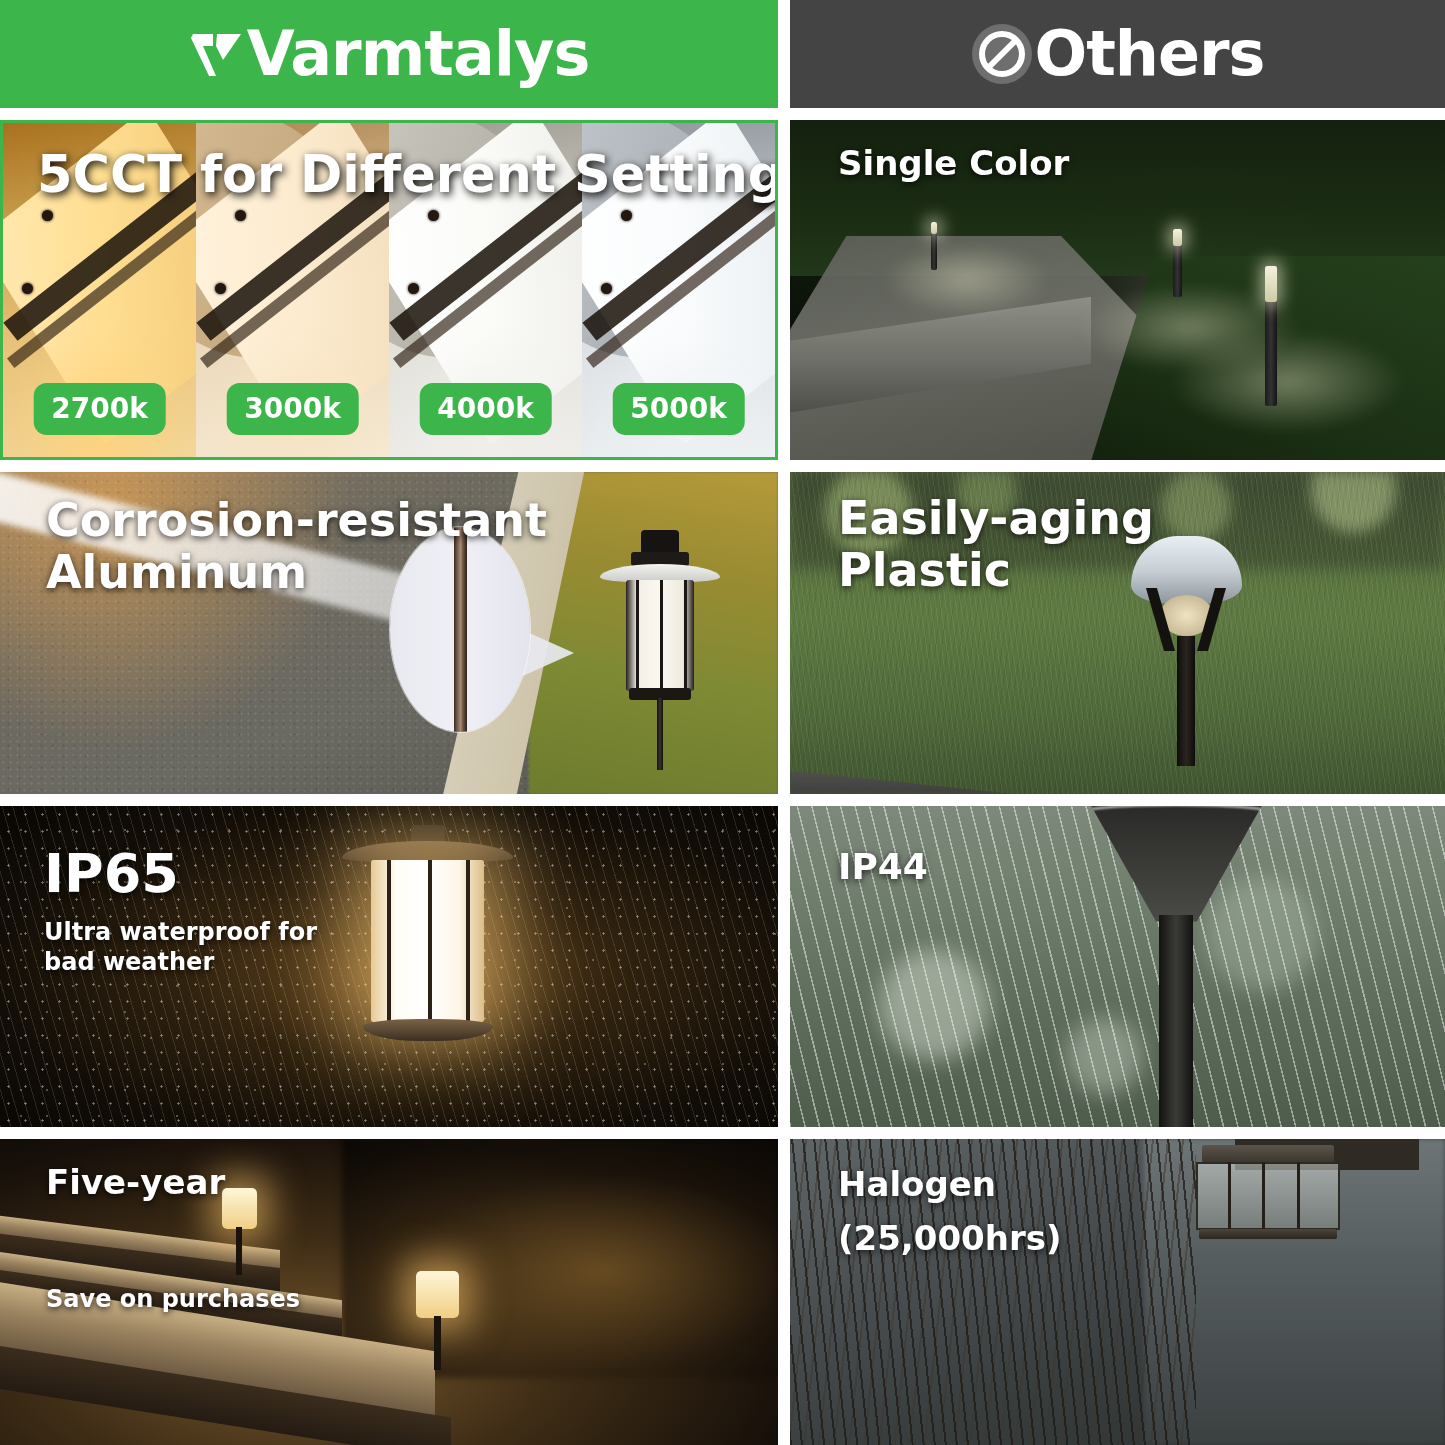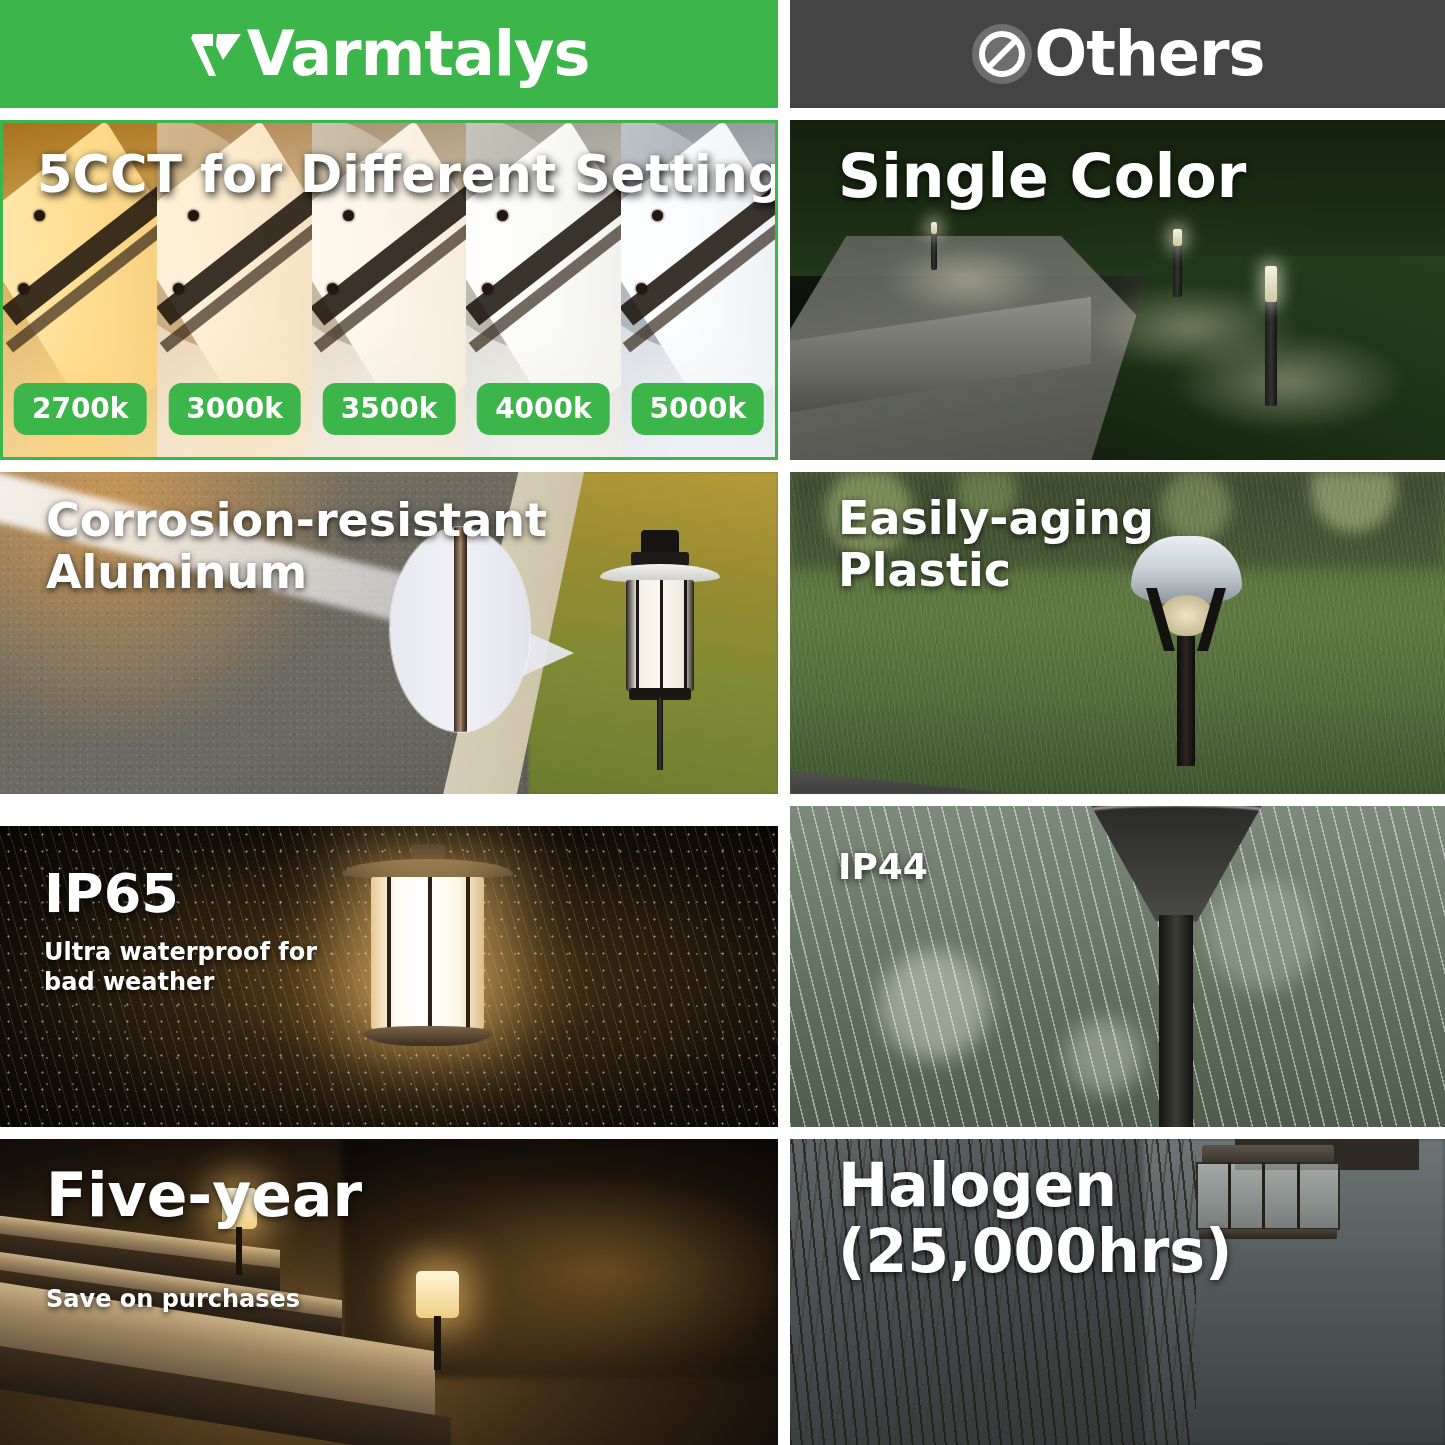--- a/index.html
+++ b/index.html
@@ -38,21 +38,21 @@
     letter-spacing: -1px; line-height: 1;
     font-family: "DejaVu Sans", sans-serif;
   }
 
   
   .panel { position: relative; overflow: hidden; }
   .panel .overlay-text {
     position: absolute; z-index: 9; color: #ffffff;
   }
   .title-xl {
-    font-size: 60px; font-weight: 700; line-height: 1.03;
+    font-size: 34px; font-weight: 700; line-height: 1.03;
     font-family: "DejaVu Sans", sans-serif;
     text-shadow: 0 2px 7px rgba(0,0,0,.75);
   }
   .title-lg {
     font-size: 46px; font-weight: 700; line-height: 1.06;
     font-family: "DejaVu Sans", sans-serif;
     text-shadow: 0 2px 7px rgba(0,0,0,.75);
   }
   .sub-md {
     font-size: 24px; font-weight: 700; line-height: 1.22;
@@ -292,21 +292,20 @@
   .mushroom .leg-l { left: 22%; transform: skewX(16deg); }
   .mushroom .leg-r { right: 22%; transform: skewX(-16deg); }
   .mushroom .stem {
     position: absolute; left: 42%; top: 44%; width: 16%; height: 58%;
     background: linear-gradient(90deg,#0e0c0a,#2b2520,#0e0c0a);
   }
 
   
   .rain65 {
     background: radial-gradient(ellipse at 52% 52%, #6b4c22 0%, #30220f 38%, #120d07 72%, #080603 100%);
-    margin-top: 20px;
   }
   .r65-drops {
     position: absolute; inset: 0; z-index: 4;
     background-image:
       radial-gradient(rgba(255,255,255,.85) .9px, transparent 1.3px),
       radial-gradient(rgba(255,245,220,.55) .8px, transparent 1.2px);
     background-size: 17px 17px, 26px 26px;
     background-position: 0 0, 8px 11px;
     opacity: .55;
   }
@@ -490,33 +489,20 @@
         <div class="fx-lens" style="background:linear-gradient(120deg,#fff3dd,#fdecd0 40%,#efd9b5)"></div>
         <div class="fx-bar"></div>
         <div class="fx-bar2"></div>
         <div class="fx-screw" style="left:20%;top:26%"></div>
         <div class="fx-screw" style="left:10%;top:48%"></div>
         <div class="fx-glow" style="background:radial-gradient(ellipse at center,#f7e3c2,rgba(247,227,194,0) 72%)"></div>
       </div>
       <span class="badge">3000k</span>
     </div>
 
-    <div class="cct-cell">
-      <div class="cct-photo" style="background:linear-gradient(170deg,#a89274 0%,#cdbda6 30%,#e9dfd0 60%,#f3ece0 100%)">
-        <div class="fx-disc" style="background:linear-gradient(150deg,#d9cdb9,#b0a punkt)"></div>
-        <div class="fx-disc" style="background:linear-gradient(150deg,#d8ccb8,#aea18a)"></div>
-        <div class="fx-lens" style="background:linear-gradient(120deg,#fffaf0,#fdf5e8 40%,#eee4d3)"></div>
-        <div class="fx-bar"></div>
-        <div class="fx-bar2"></div>
-        <div class="fx-screw" style="left:20%;top:26%"></div>
-        <div class="fx-screw" style="left:10%;top:48%"></div>
-        <div class="fx-glow" style="background:radial-gradient(ellipse at center,#f3ece0,rgba(243,236,224,0) 72%)"></div>
-      </div>
-      <span class="badge">3500k</span>
-    </div>
 
     <div class="cct-cell">
       <div class="cct-photo" style="background:linear-gradient(170deg,#9e9b92 0%,#c3c0b7 30%,#e3e1db 60%,#efeeea 100%)">
         <div class="fx-disc" style="background:linear-gradient(150deg,#d2cfc6,#a5a299)"></div>
         <div class="fx-lens" style="background:linear-gradient(120deg,#ffffff,#fbfbf8 40%,#e9e8e3)"></div>
         <div class="fx-bar"></div>
         <div class="fx-bar2"></div>
         <div class="fx-screw" style="left:20%;top:26%"></div>
         <div class="fx-screw" style="left:10%;top:48%"></div>
         <div class="fx-glow" style="background:radial-gradient(ellipse at center,#f0efec,rgba(240,239,236,0) 72%)"></div>
@@ -678,17 +664,17 @@
     <div class="hg-beam"></div>
     <div class="hgfix" style="left:62%;top:2%;width:22%;height:36%">
       <div class="top"></div>
       <div class="cage"></div>
       <div class="bar" style="left:22%"></div>
       <div class="bar" style="left:46%"></div>
       <div class="bar" style="left:70%"></div>
       <div class="bottom"></div>
     </div>
     <div class="hg-weeds"></div>
-    <div class="overlay-text title-xl" style="top:16px;left:48px">Halogen</div>
+    <div class="overlay-text title-xl" style="top:28px;left:48px">Halogen</div>
     <div class="overlay-text title-xl" style="top:82px;left:48px">(25,000hrs)</div>
   </div>
 
 </div>
 
 </body></html>

